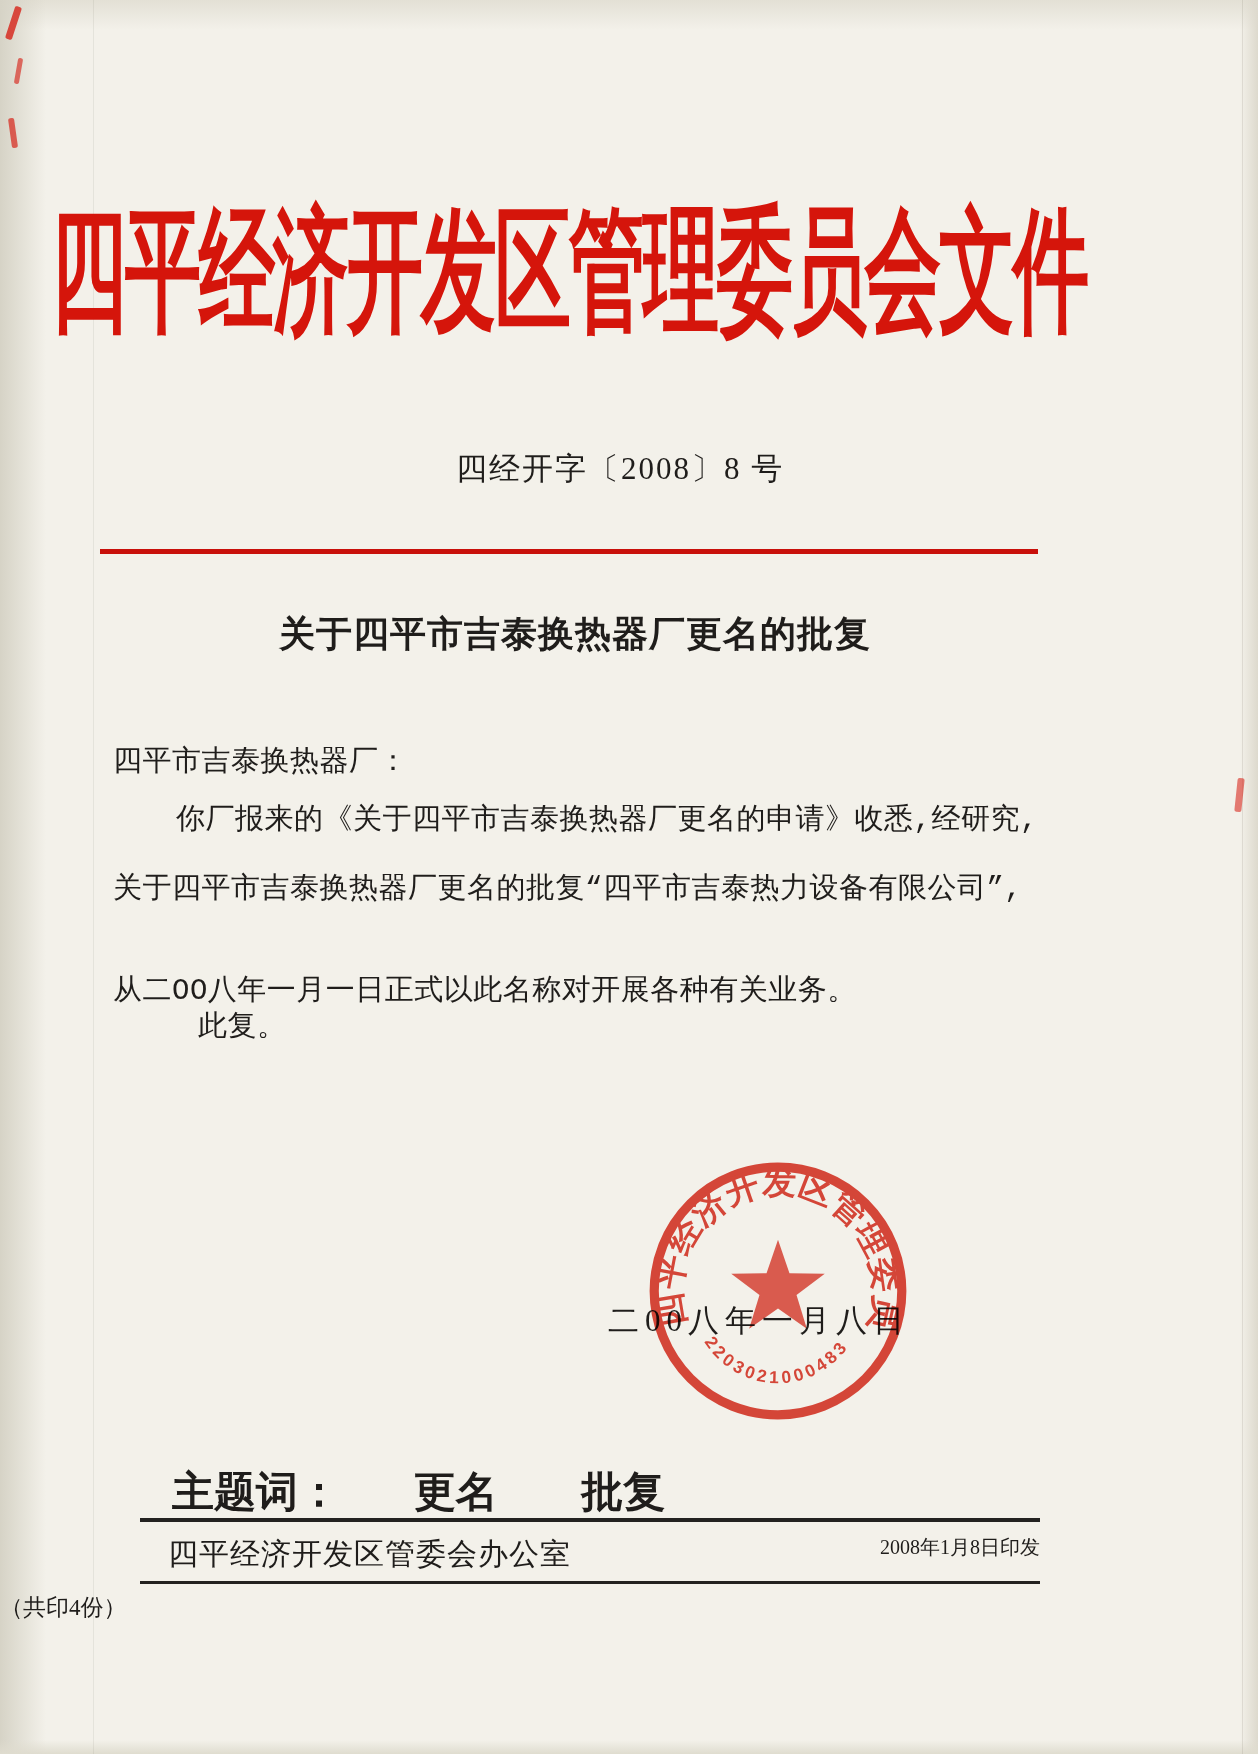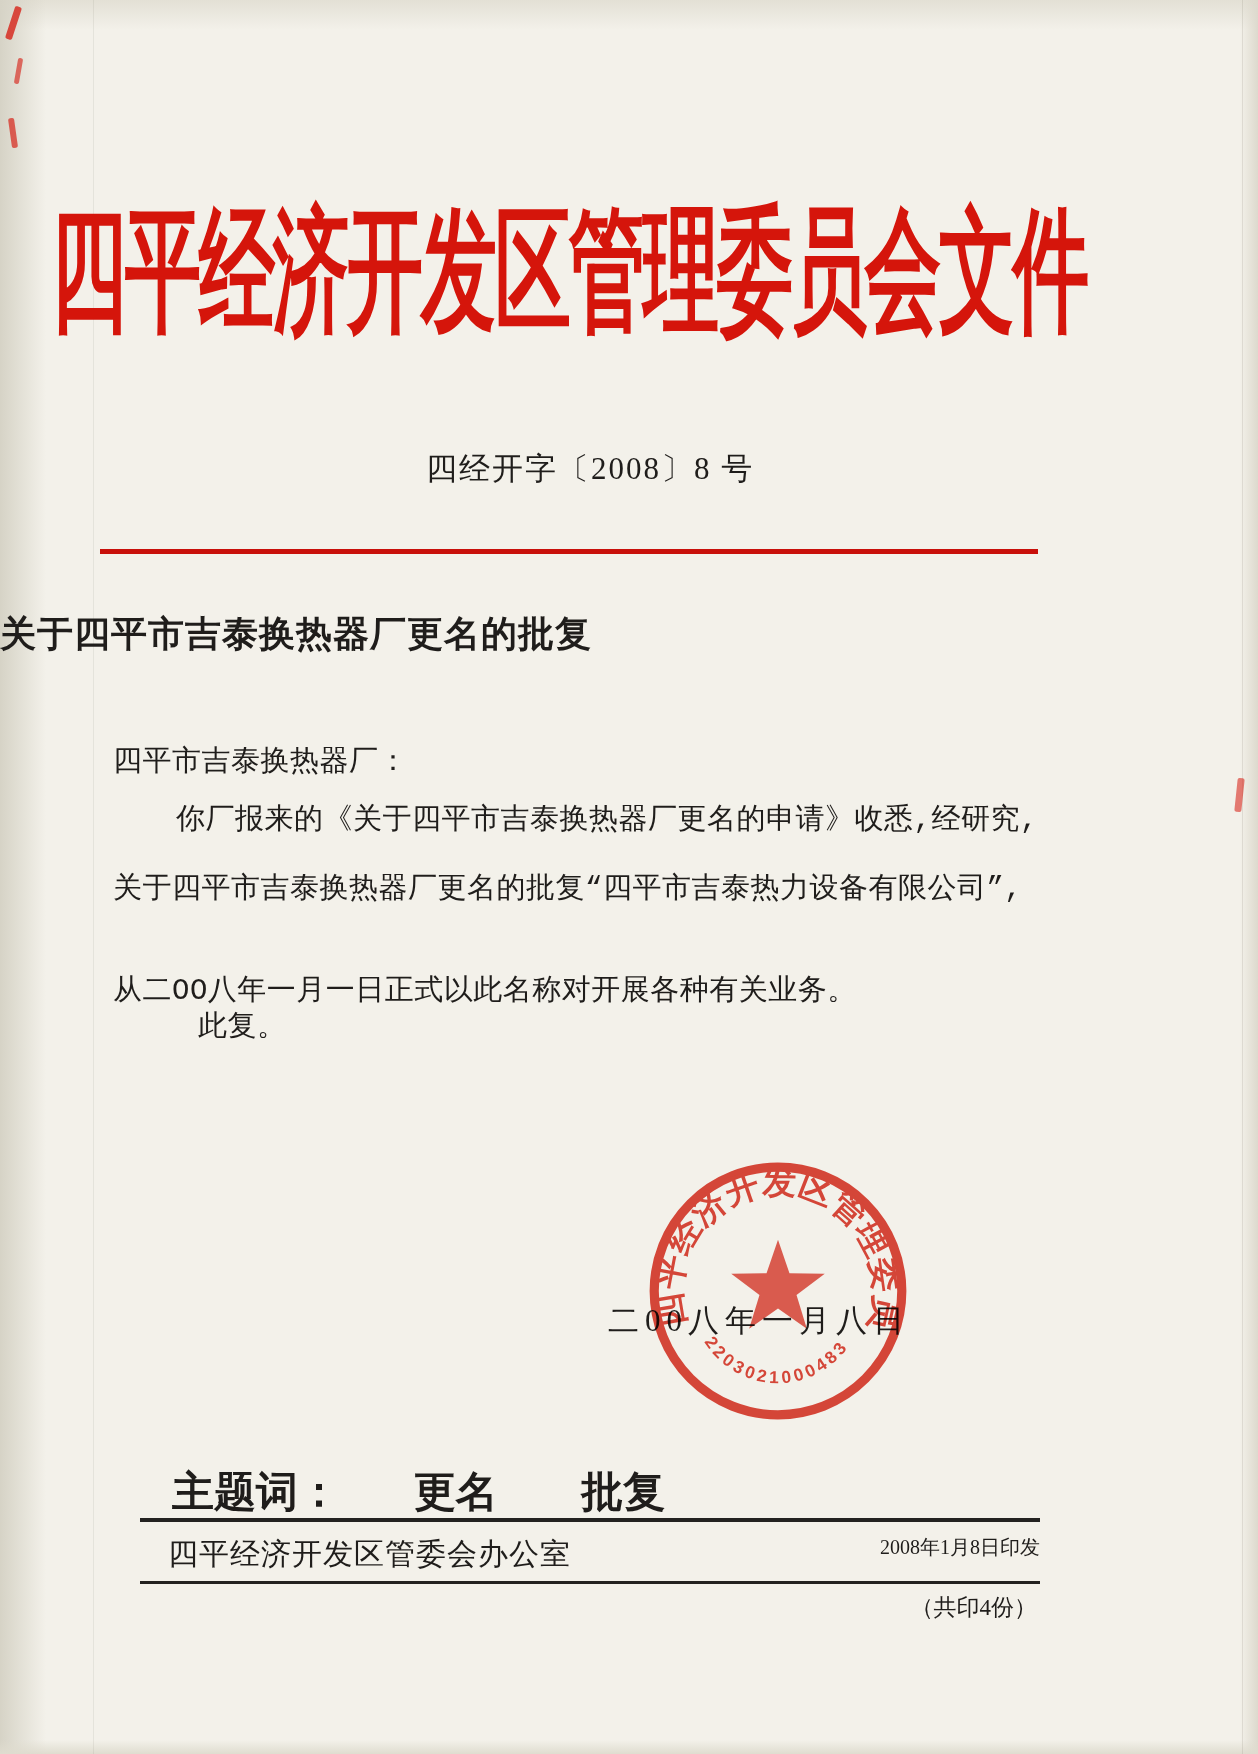--- a/index.html
+++ b/index.html
@@ -28,27 +28,28 @@
 
   .header-title {
     position:absolute; left:0; top:182px; width:1138px;
     text-align:center;
     font-size:76px; font-weight:bold; letter-spacing:-2px;
     transform: scaleY(1.78); transform-origin: 50% 0;
     white-space:nowrap;
   }
   .doc-number {
     position:absolute; left:0; top:448px; width:1180px;
-    text-align:center; font-size:31px; letter-spacing:2px;
+    text-align:center; font-size:31px; letter-spacing:2px;padding-left:30px;
   }
   .red-rule {
     position:absolute; left:100px; top:549px; width:938px; height:5px;
   }
   .doc-title {
     position:absolute; left:0; top:610px; width:1150px;
+    text-align:center;
     font-family:Liberation Mono, monospace;
     font-size:36px; font-weight:bold; letter-spacing:1px;
   }
   .body-line {
     position:absolute; font-size:29px; letter-spacing:.5px; white-space:nowrap;font-family:Liberation Mono, monospace;
   }
   .salutation { left:113px; top:741px; }
   .line1 { left:176px; top:799px; }
   .line2 { left:113px; top:868px; }
   .line3 { left:113px; top:938px;margin-top:32px; }
@@ -69,21 +70,21 @@
     font-size:42px; font-weight:bold; white-space:nowrap;
   }
   .subject-row .term1 { margin-left:62px; }
   .subject-row .term2 { margin-left:72px; }
 
   .black-rule-1 { position:absolute; left:140px; top:1518px; width:900px; height:4px; background:#232220; }
   .black-rule-2 { position:absolute; left:140px; top:1581px; width:900px; height:3px; background:#232220; }
 
   .footer-office { position:absolute; left:168px; top:1534px; font-size:30px; letter-spacing:1px; }
   .footer-date   { position:absolute; left:0;  top:1534px; width:1040px; text-align:right; font-size:20px; }
-  .footer-copies { position:absolute; left:0;  top:1592px; width:998px;  text-align:right; font-size:23px;margin-left:39px; }
+  .footer-copies { position:absolute; left:0;  top:1592px; width:998px;  font-size:23px; }
 </style>
 </head>
 <body>
 
 <div class="edge-top"></div>
 <div class="edge-left"></div>
 <div class="edge-right"></div>
 <div class="edge-bottom"></div>
 <div class="fold-line-left"></div>
 <div class="fold-line-right"></div>

